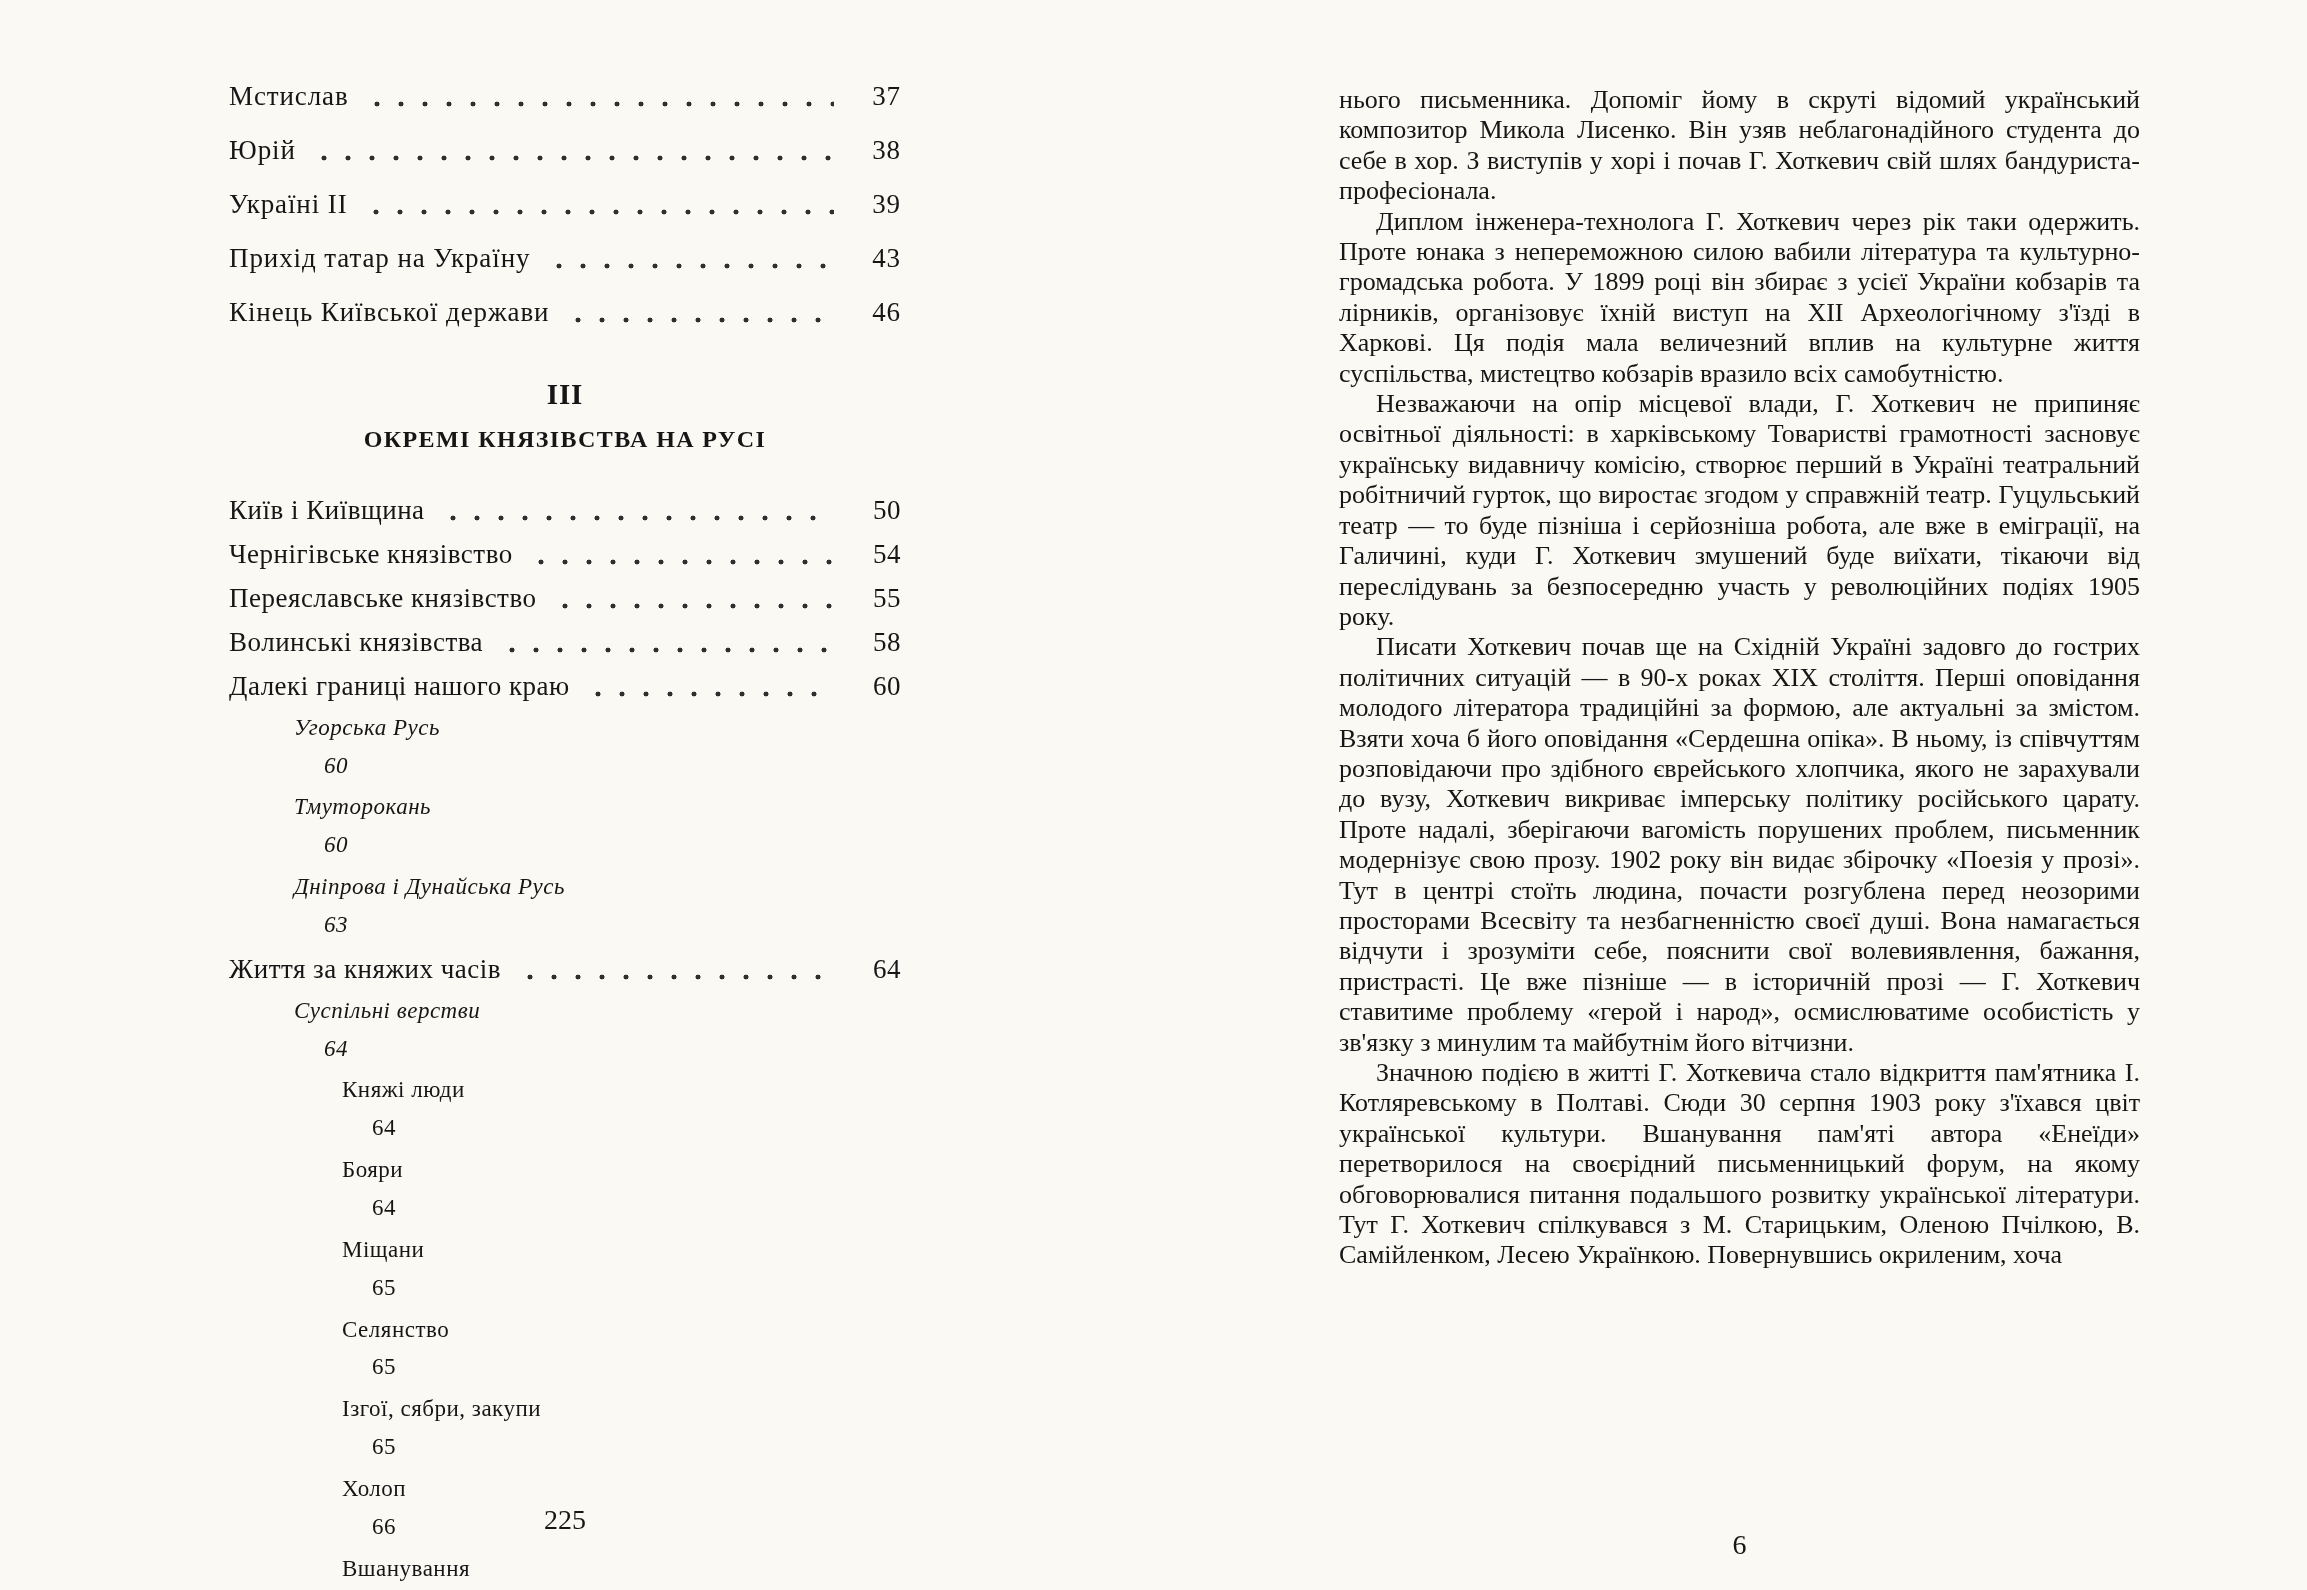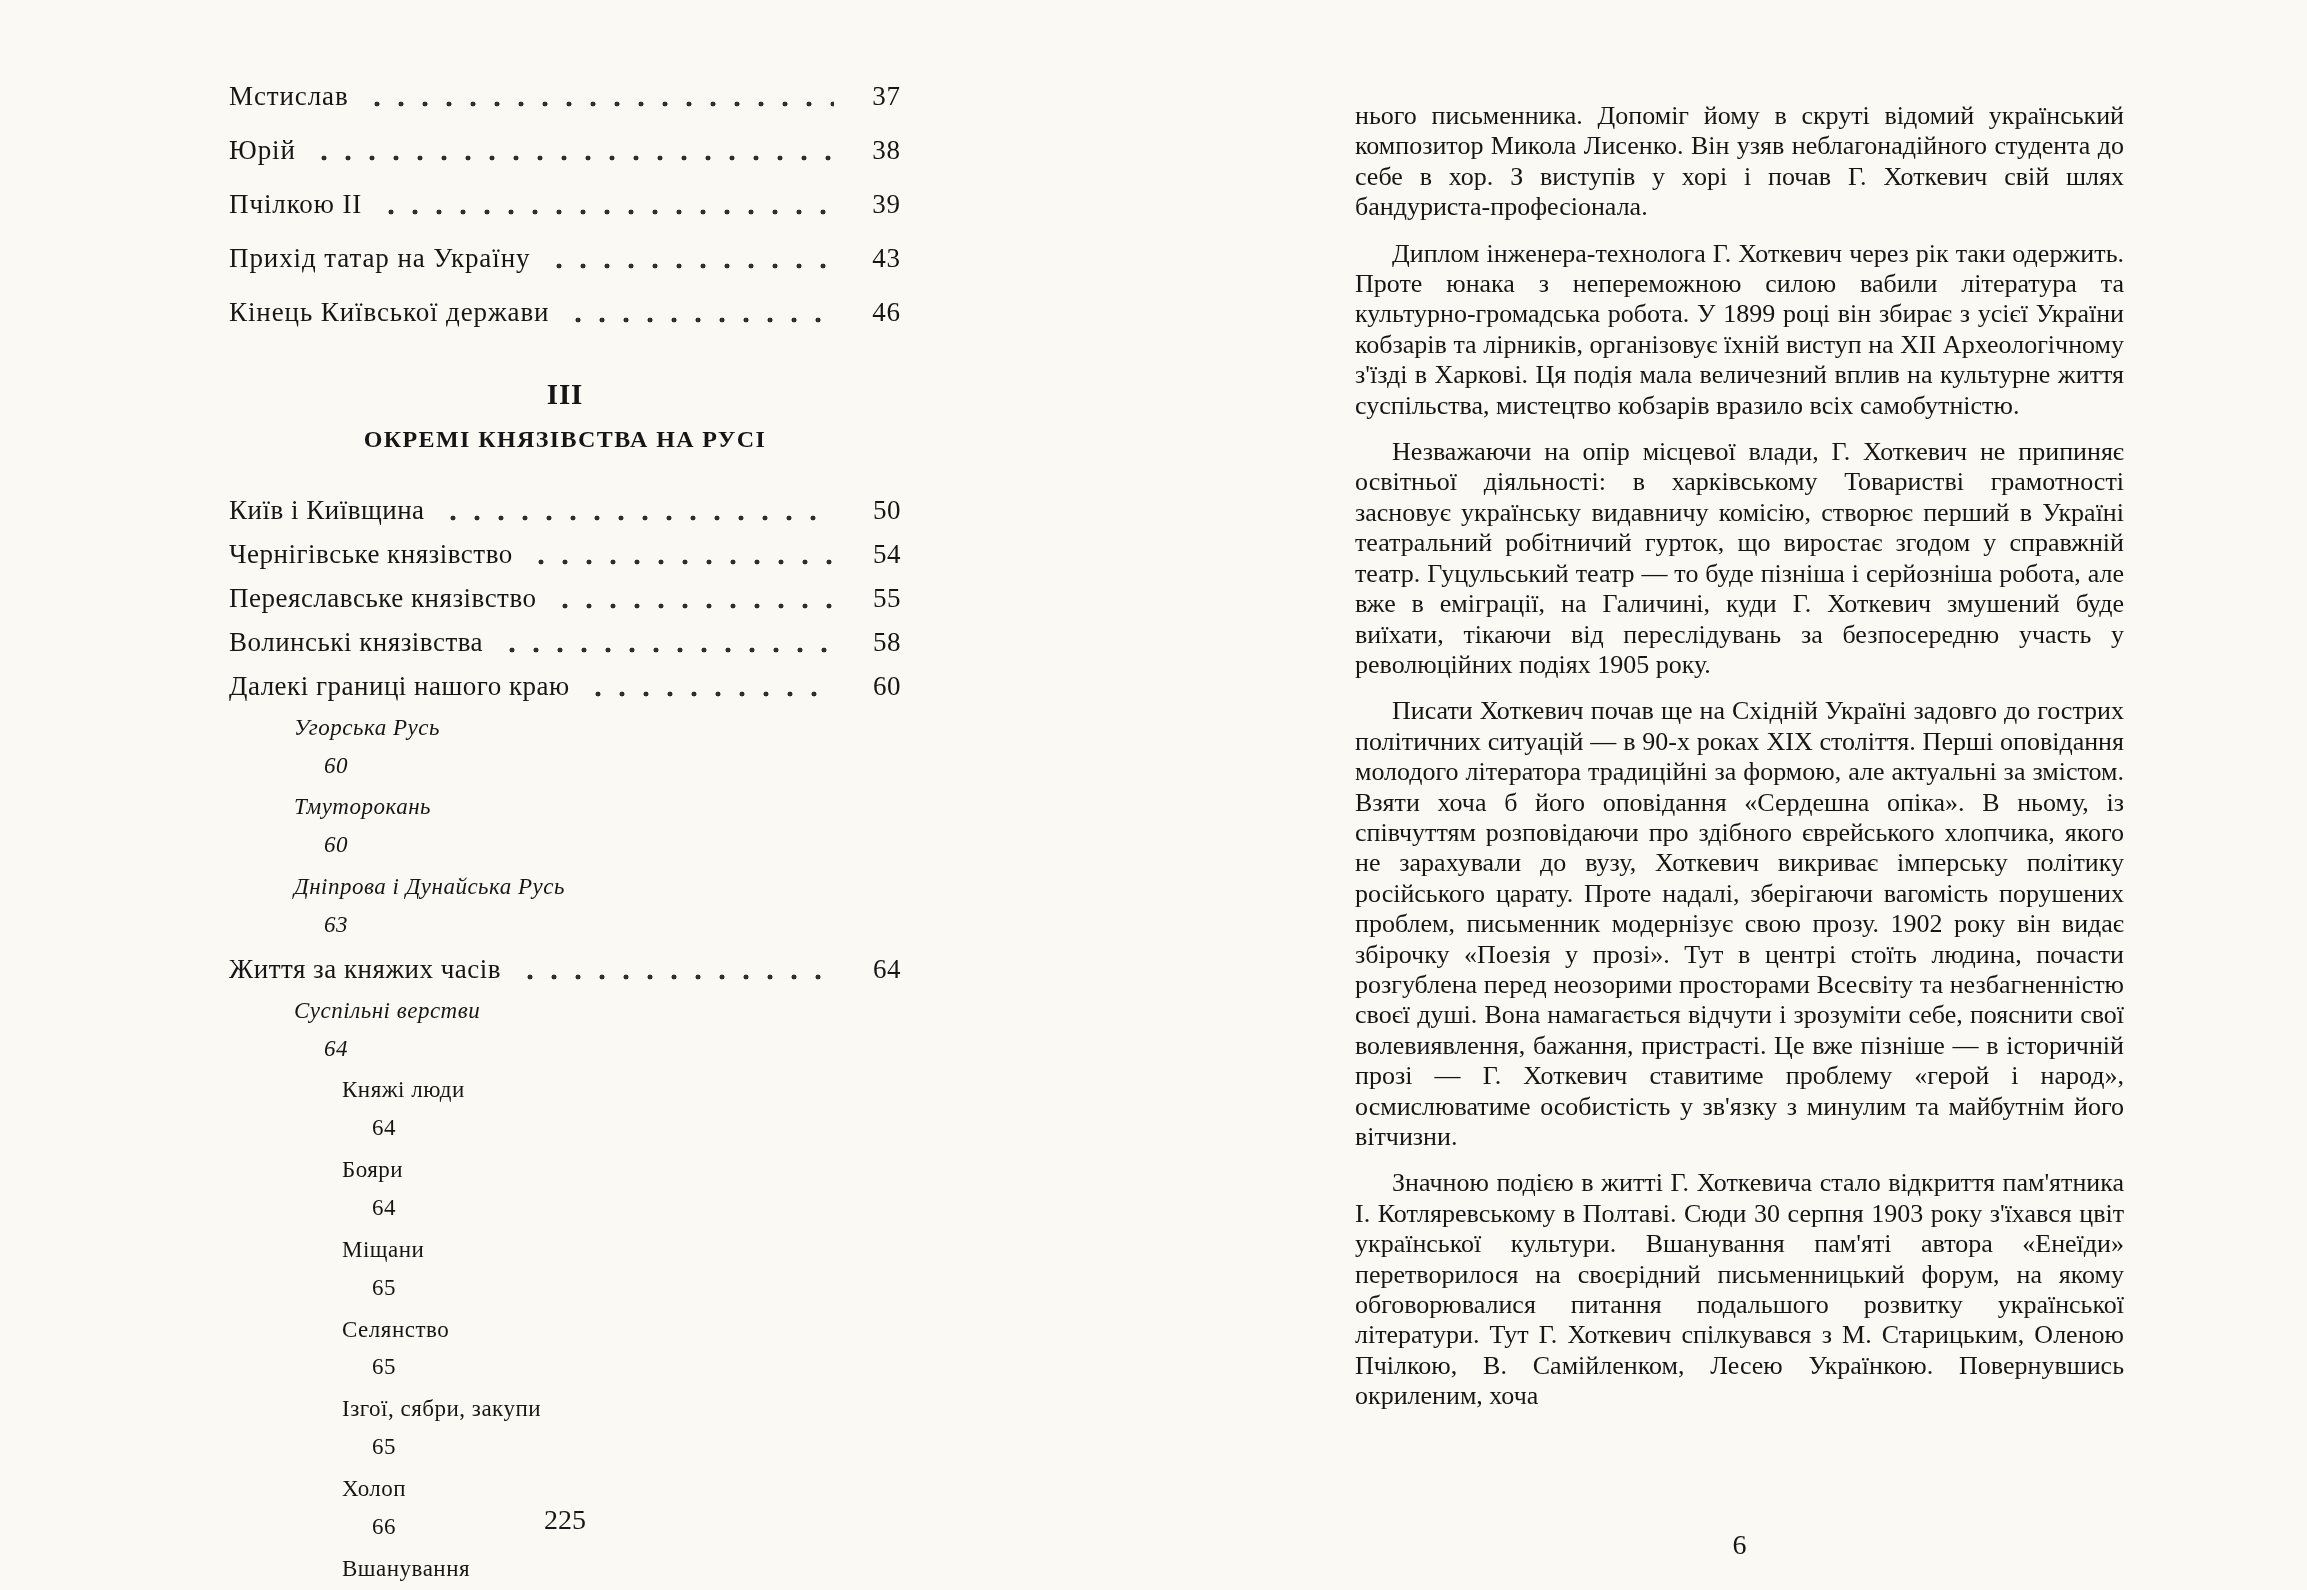--- a/index.html
+++ b/index.html
@@ -47,42 +47,42 @@
   
   .bodytext {
     position: absolute;
     left: 185px;
     top: 85px;
     width: 801px;
     font-size: 26px;
     line-height: 1.17;
     text-align: justify;
   }
-  .bodytext p { margin: 16px; text-indent: 37px; }
+  .bodytext p { margin: 0; text-indent: 37px; }
   .bodytext p.cont { text-indent: 0; }
 </style>
 </head>
 <body>
 
 <div class="page page-left">
   <div class="toc">
 
     <div class="toc-top">
       <div class="toc-row">
         <span class="toc-label">Мстислав</span>
         <span class="dots"></span>
         <span class="toc-page">37</span>
       </div>
       <div class="toc-row">
         <span class="toc-label">Юрій</span>
         <span class="dots"></span>
         <span class="toc-page">38</span>
       </div>
       <div class="toc-row">
-        <span class="toc-label">Пчілкою II</span>
+        <span class="toc-label">Україні II</span>
         <span class="dots"></span>
         <span class="toc-page">39</span>
       </div>
       <div class="toc-row">
         <span class="toc-label">Прихід татар на Україну</span>
         <span class="dots"></span>
         <span class="toc-page">43</span>
       </div>
       <div class="toc-row">
         <span class="toc-label">Кінець Київської держави</span>

